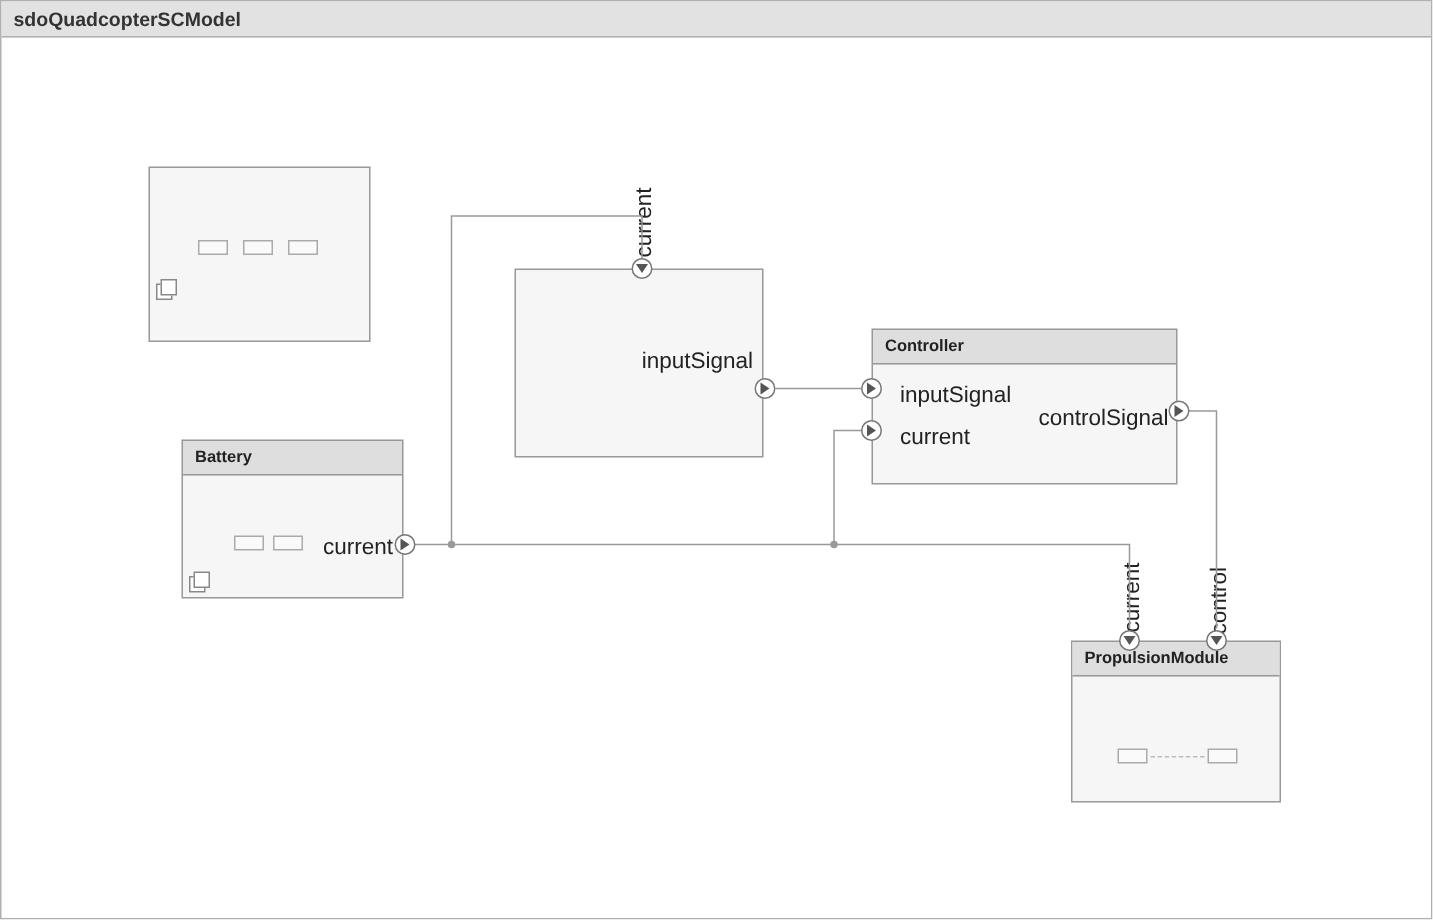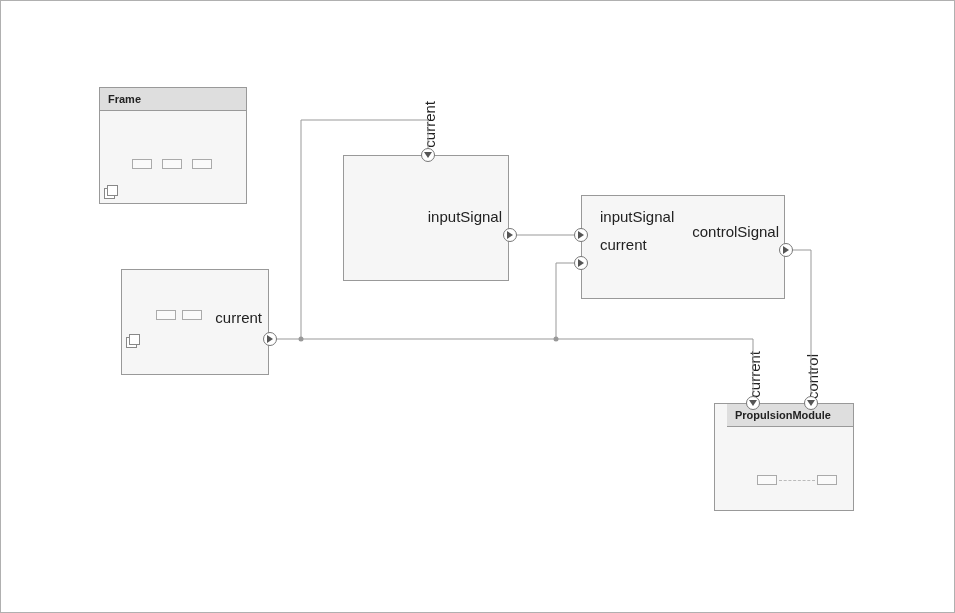--- a/index.html
+++ b/index.html
@@ -123,48 +123,49 @@
   fill: none;
 }
 svg.wires circle {
   fill: #999;
 }
 </style>
 </head>
 <body>
 
 <div class="window">
+  <div class="titlebar">sdoQuadcopterSCModel</div>
   <div class="canvas">
 
     <svg class="wires">
 
       <path d="M 275 338 L 300 338 L 300 119 L 427 119 L 427 147"></path>
 
       <path d="M 300 338 L 555 338 L 555 262 L 579 262"></path>
 
       <path d="M 555 338 L 752 338 L 752 394"></path>
       <circle cx="300" cy="338" r="2.5"></circle>
       <circle cx="555" cy="338" r="2.5"></circle>
 
       <path d="M 516 234 L 579 234"></path>
 
       <path d="M 790 249 L 810 249 L 810 394"></path>
     </svg>
 
     <div class="block" style="left:98px; top:86px; width:148px; height:117px;">
-      <div class="block-header">Frame</div>
       <div class="block-body" style="height:92px;">
         <div class="slot" style="left:32px; top:48px;"></div>
         <div class="slot" style="left:62px; top:48px;"></div>
         <div class="slot" style="left:92px; top:48px;"></div>
         <div class="subicon"></div>
       </div>
     </div>
 
     <div class="block" style="left:120px; top:268px; width:148px; height:106px;">
+      <div class="block-header">Battery</div>
       <div class="block-body" style="height:82px;">
         <div class="slot" style="left:34px; top:40px;"></div>
         <div class="slot" style="left:60px; top:40px;"></div>
         <span class="port-label right" style="right:6px; top:39px;">current</span>
         <div class="subicon"></div>
       </div>
     </div>
     <div class="port-circle" style="left:262px; top:331px;">
         <div class="tri right"></div>
       </div>
@@ -176,37 +177,38 @@
     </div>
     <span class="port-label vert" style="left:420px; top:100px;">current</span>
     <div class="port-circle" style="left:420px; top:147px;">
         <div class="tri down"></div>
       </div>
     <div class="port-circle" style="left:502px; top:227px;">
         <div class="tri right"></div>
       </div>
 
     <div class="block" style="left:580px; top:194px; width:204px; height:104px;">
+      <div class="block-header">Controller</div>
       <div class="block-body" style="height:80px;">
         <span class="port-label" style="left:18px; top:12px;">inputSignal</span>
         <span class="port-label" style="left:18px; top:40px;">current</span>
         <span class="port-label right" style="right:5px; top:27px;">controlSignal</span>
       </div>
     </div>
     <div class="port-circle" style="left:573px; top:227px;">
         <div class="tri right"></div>
       </div>
     <div class="port-circle" style="left:573px; top:255px;">
         <div class="tri right"></div>
       </div>
     <div class="port-circle" style="left:778px; top:242px;">
         <div class="tri right"></div>
       </div>
 
-    <div class="block" style="left:713px; top:402px; width:140px; height:108px;padding-left:12px;">
+    <div class="block" style="left:713px; top:402px; width:140px; height:108px;">
       <div class="block-header">PropulsionModule</div>
       <div class="block-body" style="height:84px;">
         <div class="slot" style="left:30px; top:48px;"></div>
         <div class="slot" style="left:90px; top:48px;"></div>
 
         <div style="position:absolute; left:52px; top:53px; width:36px; height:0; border-top:1px dashed #bbb;"></div>
       </div>
     </div>
     <span class="port-label vert" style="left:745px; top:350px;">current</span>
     <span class="port-label vert" style="left:803px; top:353px;">control</span>

